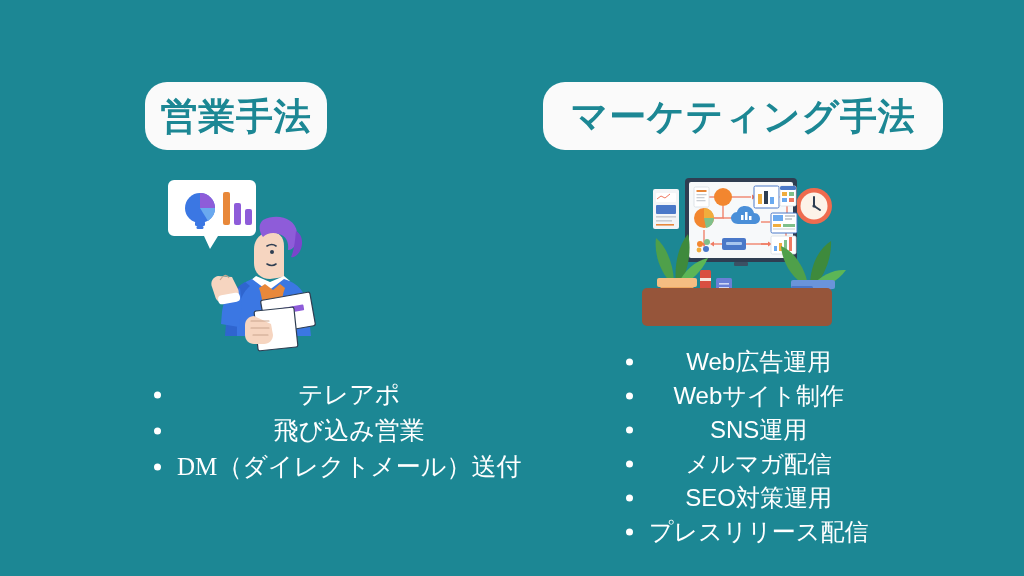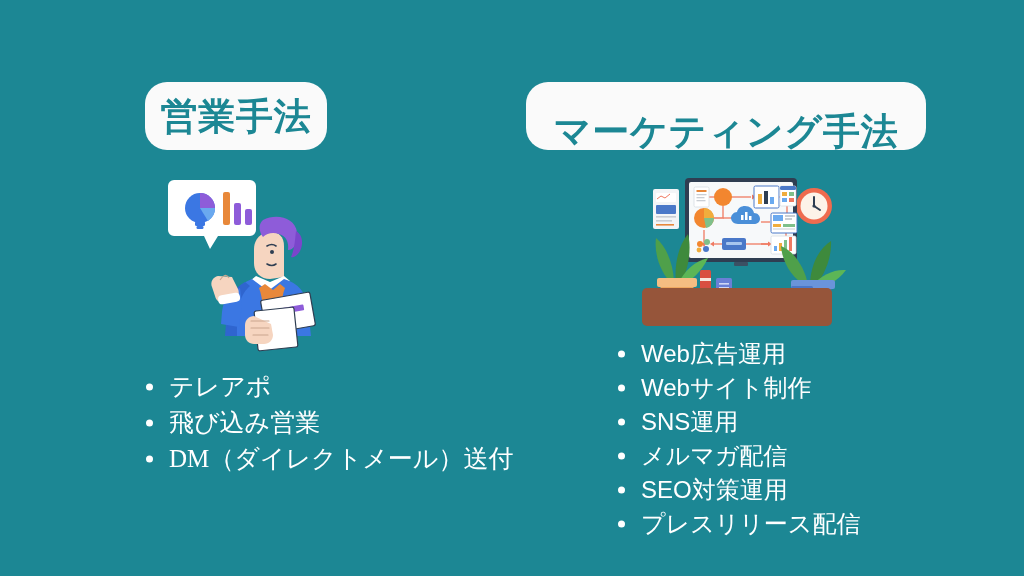--- a/index.html
+++ b/index.html
@@ -40,34 +40,34 @@
     line-height: 1;
   }
   #pill-left {
     left: 145px;
     top: 82px;
     width: 182px;
     height: 68px;
   }
   #pill-left .pill-text { font-size: 37px; }
   #pill-right {
-    left: 526px;
+    left: 543px;
     top: 82px;
     width: 400px;
     height: 68px;
-    align-items: flex-end;
   }
   #pill-right .pill-text { font-size: 37px; }
 
   
   .bullets {
     position: absolute;
-    margin: 0;
+    margin: 8px;
     padding: 0;
     list-style: none;
+    text-align: center;
   }
   .bullets li {
     position: relative;
     color: #ffffff;
     padding-left: 27px;
     white-space: nowrap;
   }
   .bullets li .dot {
     position: absolute;
     left: 4px;

